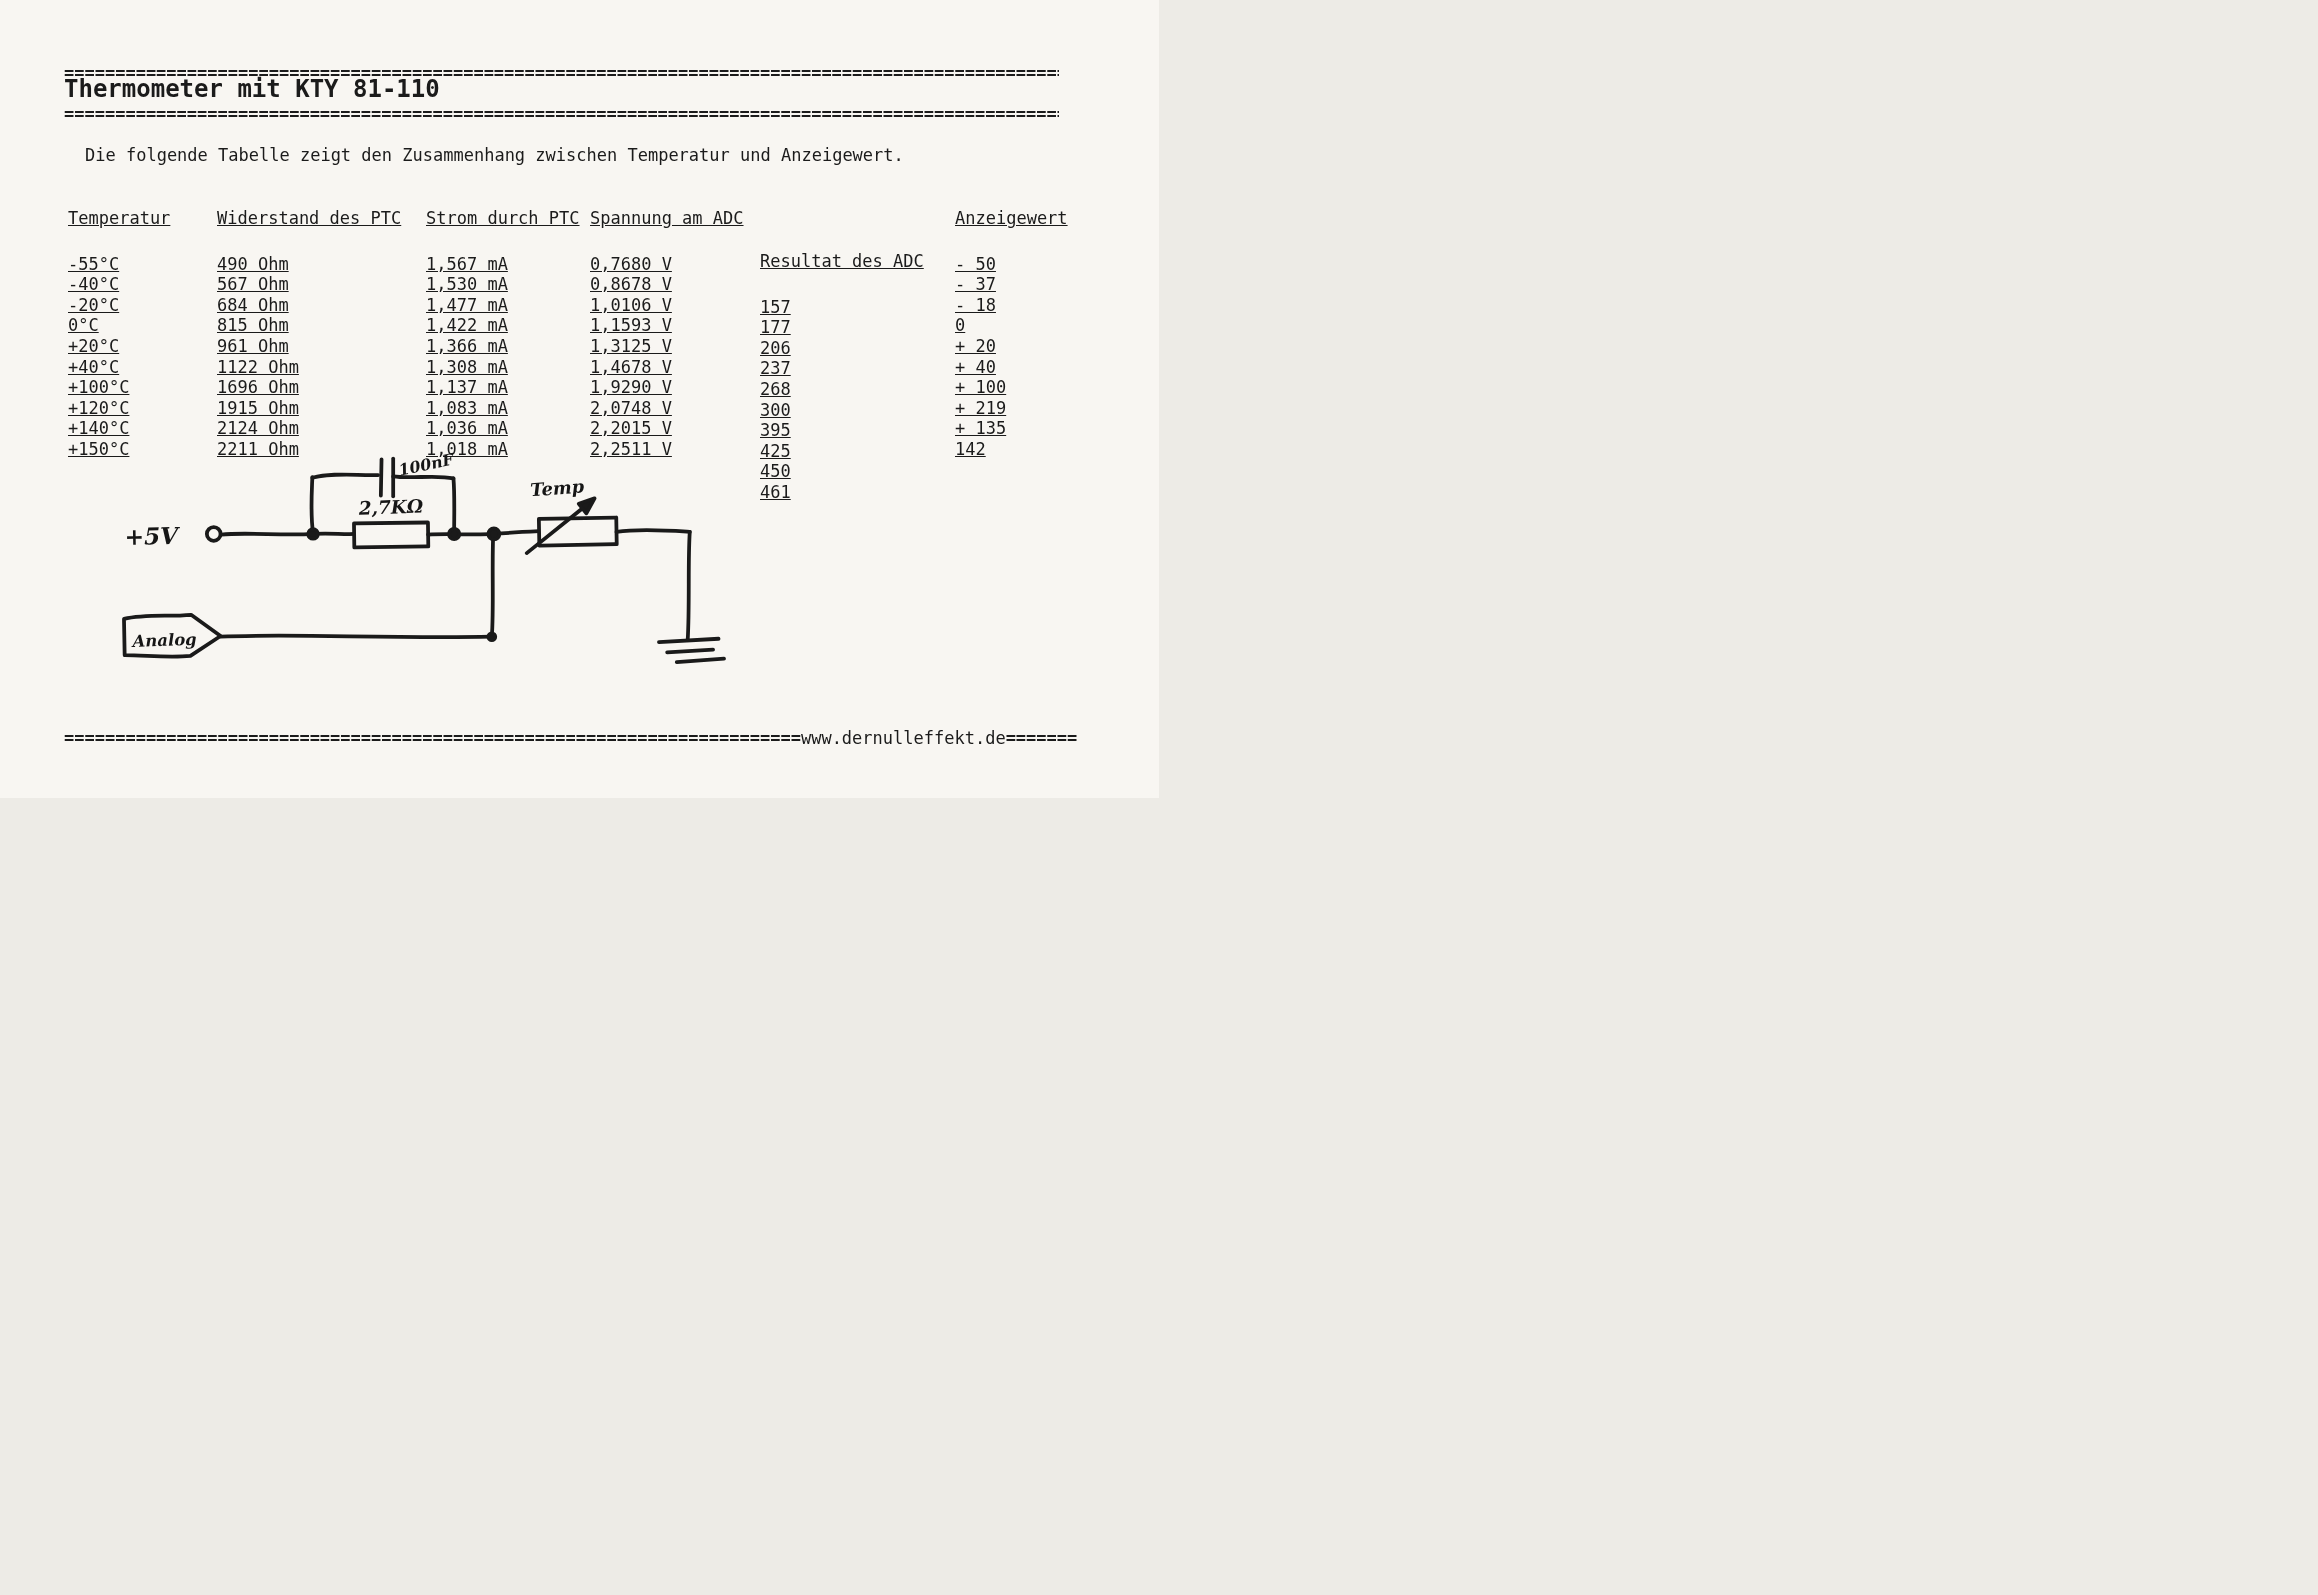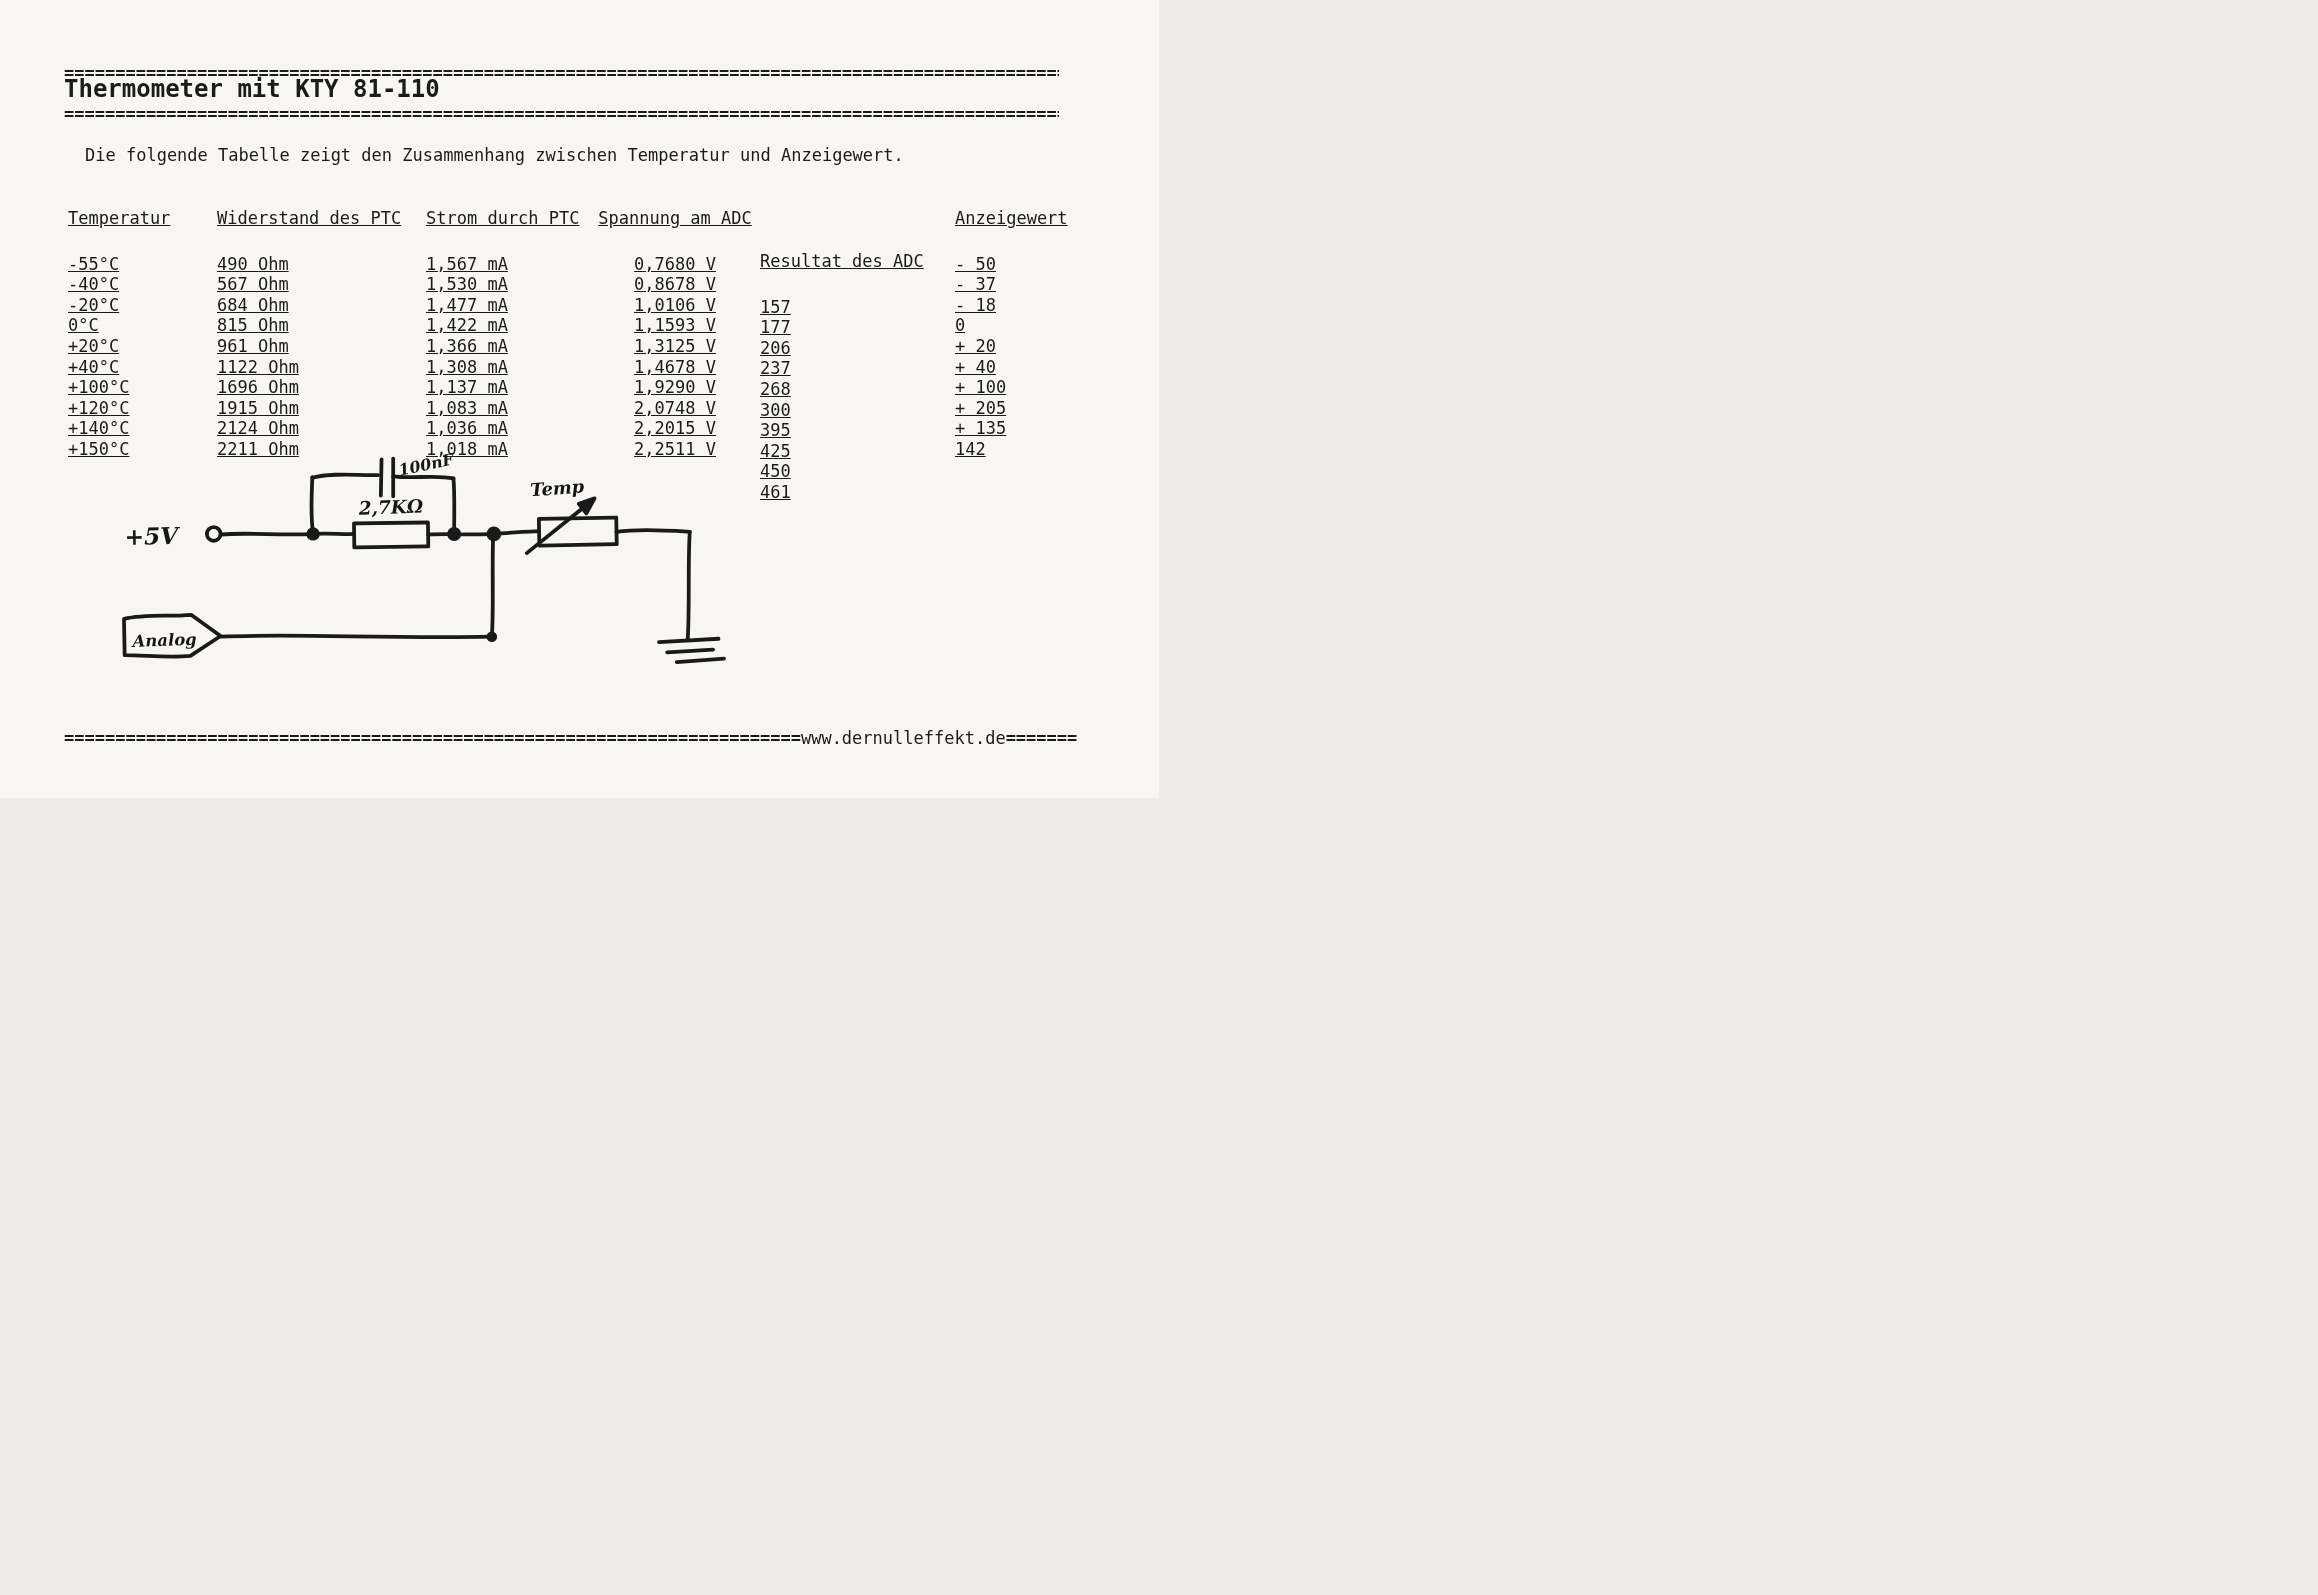--- a/index.html
+++ b/index.html
@@ -49,21 +49,21 @@
     text-decoration:underline;
   }
   .trow{
     display:flex;
     height:20.6px;
     align-items:flex-start;
   }
   .trow .c0{width:149px;}
   .trow .c1{width:209px;}
   .trow .c2{width:164px;}
-  .trow .c3{width:170px;text-align:center;}
+  .trow .c3{width:170px;}
   .trow .c4{width:195px;margin-top:43px;}
   .trow .c5{width:116px;}
   .header-row{margin-bottom:25px;}
   .circuit-svg{
     position:absolute;
     left:0;top:0;
     width:1159px;height:798px;
     pointer-events:none;
   }
   .hand{
@@ -160,21 +160,21 @@
       <div class="c3">1,9290 V</div>
       <div class="c4">395</div>
       <div class="c5">+ 100</div>
     </div>
     <div class="trow mono">
       <div class="c0">+120°C</div>
       <div class="c1">1915 Ohm</div>
       <div class="c2">1,083 mA</div>
       <div class="c3">2,0748 V</div>
       <div class="c4">425</div>
-      <div class="c5">+ 205</div>
+      <div class="c5">+ 219</div>
     </div>
     <div class="trow mono">
       <div class="c0">+140°C</div>
       <div class="c1">2124 Ohm</div>
       <div class="c2">1,036 mA</div>
       <div class="c3">2,2015 V</div>
       <div class="c4">450</div>
       <div class="c5">+ 135</div>
     </div>
     <div class="trow mono">

